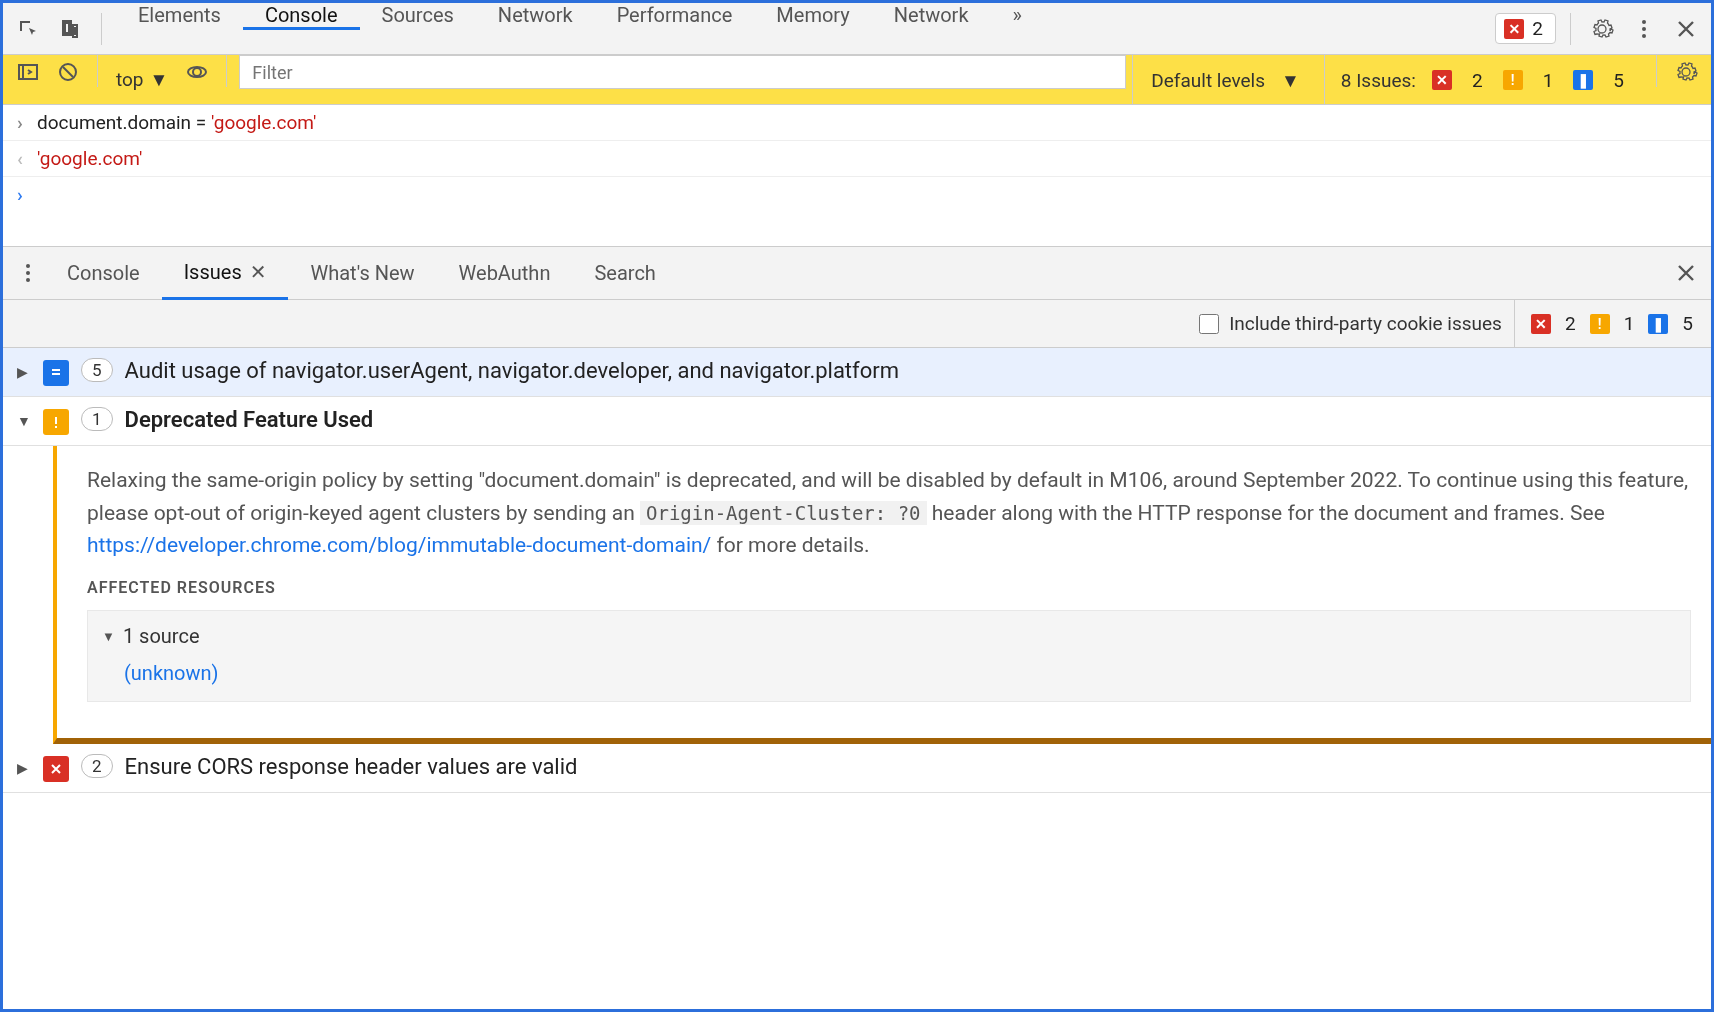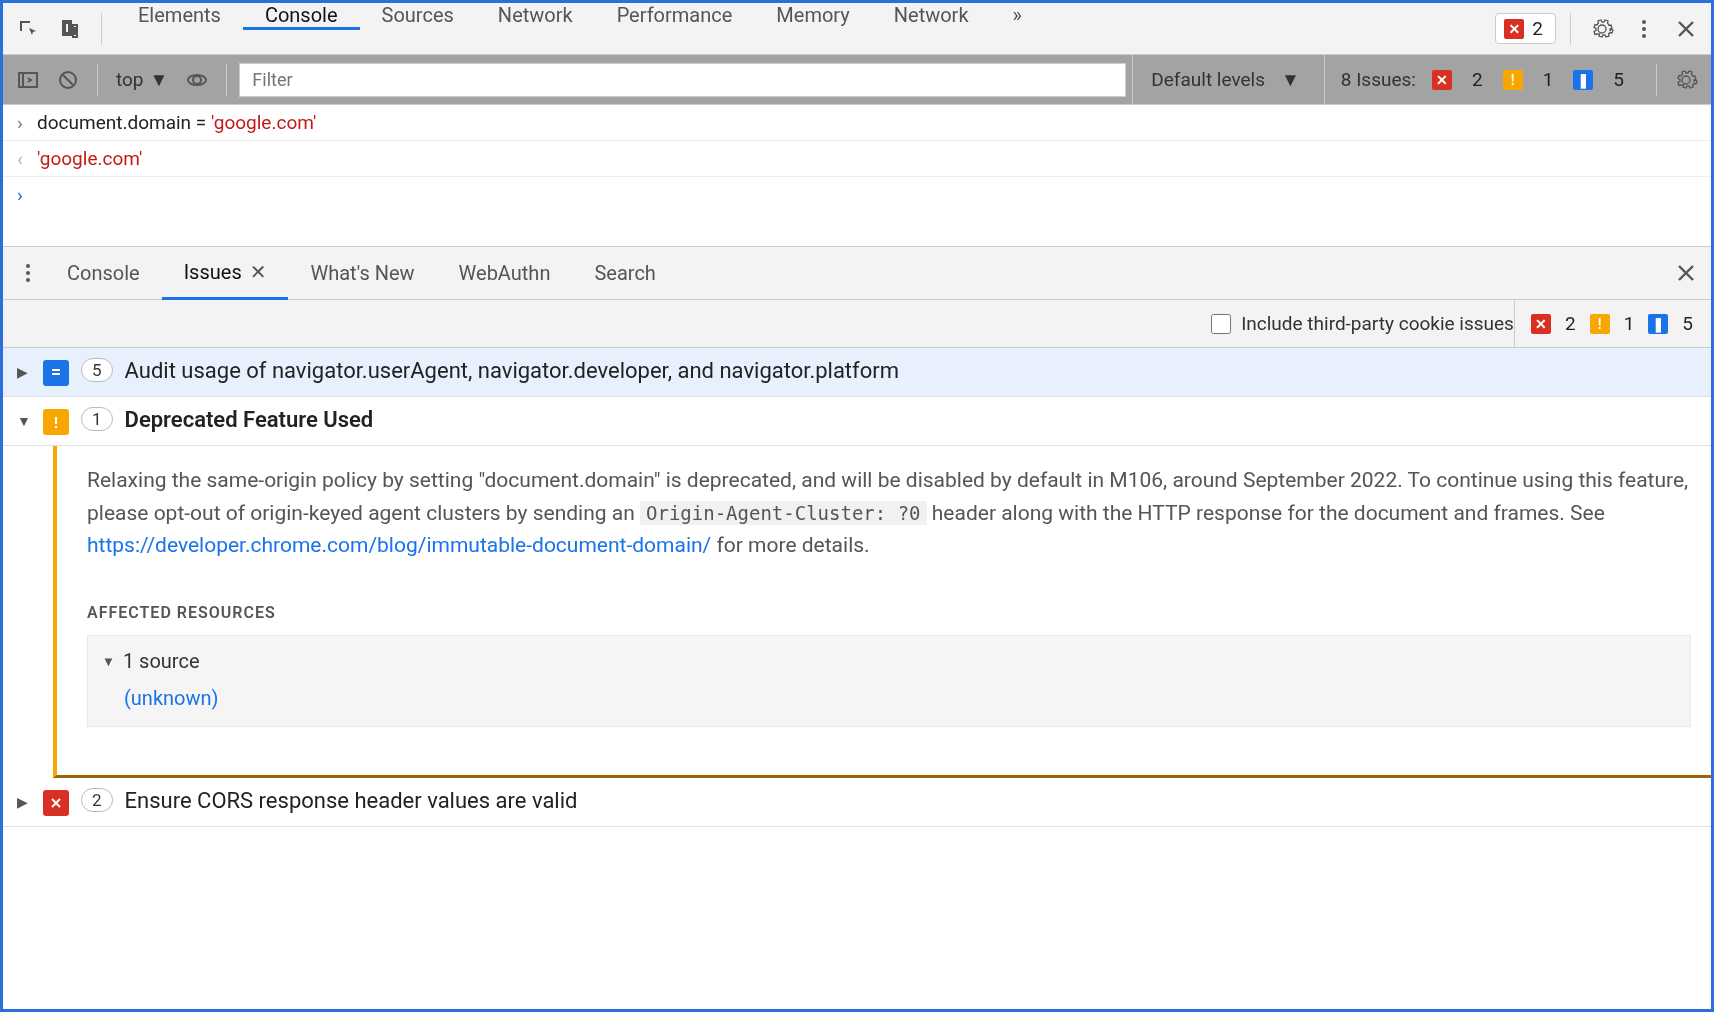--- a/index.html
+++ b/index.html
@@ -11,60 +11,60 @@
 .tabs{display:flex;align-items:flex-start;height:52px}
 .tab{padding:0 22px;display:flex;align-items:center;color:#555;cursor:pointer;font-size:20px}
 .tab.active{color:#111;border-bottom:3px solid #1a73e8}
 .spacer{flex:1}
 .top-right{display:flex;align-items:center;gap:8px}
 .err-badge{background:#d93025;color:#fff;font-size:14px;font-weight:600;border-radius:2px;width:20px;height:20px;display:inline-flex;align-items:center;justify-content:center}
 .warn-badge{background:#f7a700;color:#fff;font-size:14px;font-weight:600;border-radius:2px;width:20px;height:20px;display:inline-flex;align-items:center;justify-content:center}
 .info-badge{background:#1a73e8;color:#fff;font-size:14px;font-weight:600;border-radius:2px;width:20px;height:20px;display:inline-flex;align-items:center;justify-content:center}
 .count{font-size:19px;color:#222;margin:0 4px}
 .chip{display:flex;align-items:center;gap:4px;border:1px solid #ccc;border-radius:4px;padding:3px 8px;background:#fff}
-.second-toolbar{height:50px;border-bottom:1px solid #ccc;background:#a3a3a3;display:flex;align-items:center;padding:0 8px;gap:6px}
+.second-toolbar{height:50px;border-bottom:1px solid #ccc;background:#fde047;display:flex;padding:0 8px;gap:6px}
 .context-sel{display:flex;align-items:center;gap:6px;color:#333;font-size:19px;cursor:pointer;padding:0 6px}
 .filter-input{flex:1;height:34px;border:1px solid #ccc;background:#fff;padding:0 12px;font-size:18px;color:#555}
 .levels{display:flex;align-items:center;gap:16px;color:#333;font-size:19px;cursor:pointer;border-left:1px solid #ccc;height:50px;padding:0 18px}
 .issues-sum{display:flex;align-items:center;gap:16px;border-left:1px solid #ccc;height:50px;padding:0 16px;font-size:19px}
 .issues-sum .lbl{color:#333}
 .console-body{background:#fff}
 .crow{display:flex;align-items:center;padding:6px 14px;font-family:Menlo,Consolas,monospace;font-size:19px;border-bottom:1px solid #eee}
 .crow .mark{width:20px;color:#888;font-weight:600}
 .crow .mark.out{color:#bbb}
 .crow.prompt-row .mark{color:#307cf1}
 .code-var{color:#222}
 .code-str{color:#c41a16}
 .drawer-tabs{height:54px;border-top:1px solid #ccc;border-bottom:1px solid #ccc;background:#f3f3f3;display:flex;align-items:center;padding:0 8px}
 .dtab{padding:0 22px;display:flex;align-items:center;gap:8px;color:#555;cursor:pointer;font-size:20px}
 .dtab.active{color:#111;border-bottom:3px solid #1a73e8;height:54px}
 .dtab .x{color:#555;font-size:20px}
-.issues-toolbar{height:48px;border-bottom:1px solid #ccc;background:#f3f3f3;display:flex;align-items:center;justify-content:flex-end;padding:0 14px;gap:0;font-size:19px}
+.issues-toolbar{height:48px;border-bottom:1px solid #ccc;background:#f3f3f3;display:flex;align-items:center;justify-content:flex-end;padding:0 14px;gap:12px;font-size:19px}
 .chk{display:flex;align-items:center;gap:10px;color:#333}
 .chk input{width:20px;height:20px}
 .badge-group{display:flex;align-items:center;gap:10px;border-left:1px solid #ccc;padding-left:16px;height:48px}
 .issues-list{}
 .irow{display:flex;align-items:flex-start;padding:10px 14px;border-bottom:1px solid #e0e0e0;gap:12px}
 .irow.sel{background:#e8f0fe}
 .caret{width:14px;color:#555;cursor:pointer;font-size:14px;margin-top:6px}
 .iicon{width:26px;height:26px;border-radius:3px;display:flex;align-items:center;justify-content:center;color:#fff;margin-top:2px;position:relative}
 .iicon.info{background:#1a73e8}
 .iicon.warn{background:#f7a700}
 .iicon.err{background:#d93025}
 .iicon::after{content:"";position:absolute;bottom:-4px;left:4px;border:4px solid transparent;border-top-color:inherit}
 .iicon.info::after{border-top-color:#1a73e8}
 .iicon.warn::after{border-top-color:#f7a700}
 .iicon.err::after{border-top-color:#d93025}
 .pill{border:1px solid #bbb;border-radius:12px;padding:1px 10px;font-size:17px;color:#333;background:#fff}
 .ititle{font-size:22px;color:#222}
 .ititle.bold{font-weight:600}
-.detail-block{border-left:4px solid #f7a700;margin-left:50px;padding:18px 20px 48px 30px;font-size:21px;color:#555;line-height:1.55;border-bottom:3px solid #a16207}
+.detail-block{border-left:4px solid #f7a700;margin-left:50px;padding:18px 20px 36px 30px;font-size:21px;color:#555;line-height:1.55;border-bottom:6px solid #a16207}
 .detail-block code{font-family:Menlo,Consolas,monospace;background:#f1f1f1;padding:1px 6px;font-size:19px}
 .detail-block a{color:#1a73e8;text-decoration:none}
-.affres{font-size:16px;font-weight:600;letter-spacing:1px;color:#555;margin-top:39px}
+.affres{font-size:16px;font-weight:600;letter-spacing:1px;color:#555;margin-top:14px}
 .srcbox{background:#f5f5f5;border:1px solid #e8e8e8;padding:10px 14px;margin-top:10px;font-size:20px;color:#333}
 .srcbox .srow{display:flex;align-items:center;gap:8px}
 .srcbox .link{color:#1a73e8;padding:6px 0 2px 22px;cursor:pointer}
 .tri{font-size:13px;color:#555}
 </style>
 </head>
 <body>
 
 <div class="top-toolbar">
   <div class="ico-btn">

